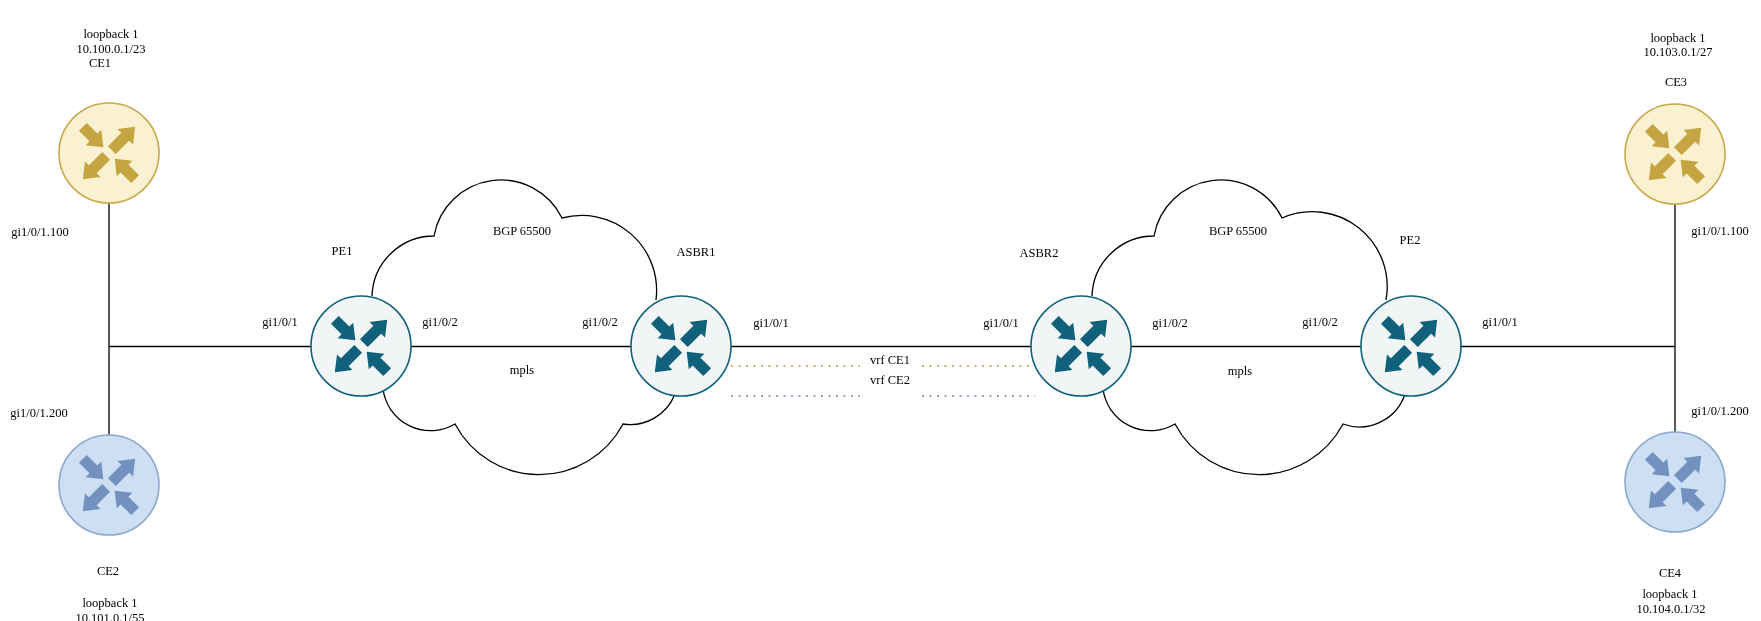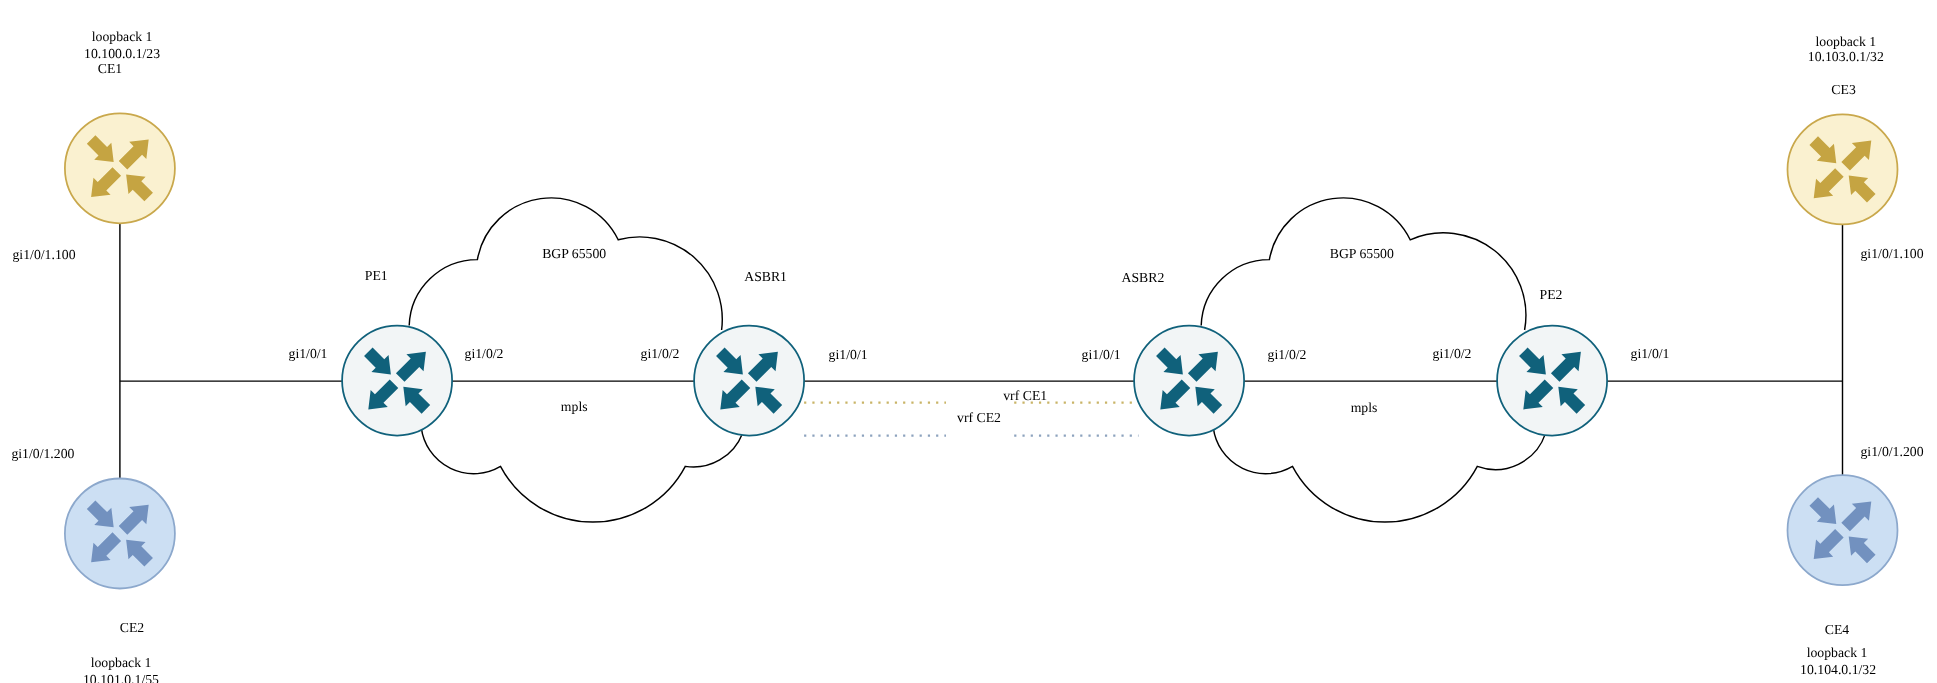--- a/index.html
+++ b/index.html
@@ -64,49 +64,49 @@
     <use href="#router-sym" class="node-ce-yellow" transform="translate(1675,138)"></use>
     <use href="#router-sym" class="node-ce-blue" transform="translate(1675,466)"></use>
   </svg>
 
   <div class="lbl" style="left:111px;top:18px">loopback 1</div>
   <div class="lbl" style="left:111px;top:33px">10.100.0.1/23</div>
   <div class="lbl" style="left:100px;top:47px">CE1</div>
   <div class="lbl" style="left:40px;top:216px">gi1/0/1.100</div>
 
   <div class="lbl" style="left:39px;top:397px">gi1/0/1.200</div>
-  <div class="lbl" style="left:120px;top:555px">CE2</div>
+  <div class="lbl" style="left:108px;top:555px">CE2</div>
   <div class="lbl" style="left:110px;top:587px">loopback 1</div>
   <div class="lbl" style="left:110px;top:602px">10.101.0.1/55</div>
 
   <div class="lbl" style="left:342px;top:235px">PE1</div>
   <div class="lbl" style="left:280px;top:306px">gi1/0/1</div>
   <div class="lbl" style="left:440px;top:306px">gi1/0/2</div>
   <div class="lbl" style="left:522px;top:215px">BGP 65500</div>
   <div class="lbl" style="left:522px;top:354px">mpls</div>
 
   <div class="lbl" style="left:600px;top:306px">gi1/0/2</div>
   <div class="lbl" style="left:696px;top:236px">ASBR1</div>
   <div class="lbl" style="left:771px;top:307px">gi1/0/1</div>
 
-  <div class="lbl" style="left:932px;top:344px">vrf CE1</div>
+  <div class="lbl" style="left:890px;top:344px">vrf CE1</div>
   <div class="lbl" style="left:890px;top:364px">vrf CE2</div>
 
   <div class="lbl" style="left:1001px;top:307px">gi1/0/1</div>
   <div class="lbl" style="left:1039px;top:237px">ASBR2</div>
   <div class="lbl" style="left:1170px;top:307px">gi1/0/2</div>
 
   <div class="lbl" style="left:1238px;top:215px">BGP 65500</div>
   <div class="lbl" style="left:1240px;top:355px">mpls</div>
-  <div class="lbl" style="left:1410px;top:252px">PE2</div>
+  <div class="lbl" style="left:1410px;top:224px">PE2</div>
   <div class="lbl" style="left:1320px;top:306px">gi1/0/2</div>
   <div class="lbl" style="left:1500px;top:306px">gi1/0/1</div>
 
   <div class="lbl" style="left:1678px;top:22px">loopback 1</div>
-  <div class="lbl" style="left:1678px;top:36px">10.103.0.1/32</div>
+  <div class="lbl" style="left:1678px;top:36px">10.103.0.1/27</div>
   <div class="lbl" style="left:1676px;top:66px">CE3</div>
   <div class="lbl" style="left:1720px;top:215px">gi1/0/1.100</div>
 
   <div class="lbl" style="left:1720px;top:395px">gi1/0/1.200</div>
   <div class="lbl" style="left:1670px;top:557px">CE4</div>
   <div class="lbl" style="left:1670px;top:578px">loopback 1</div>
   <div class="lbl" style="left:1671px;top:593px">10.104.0.1/32</div>
 
 </div>
 

